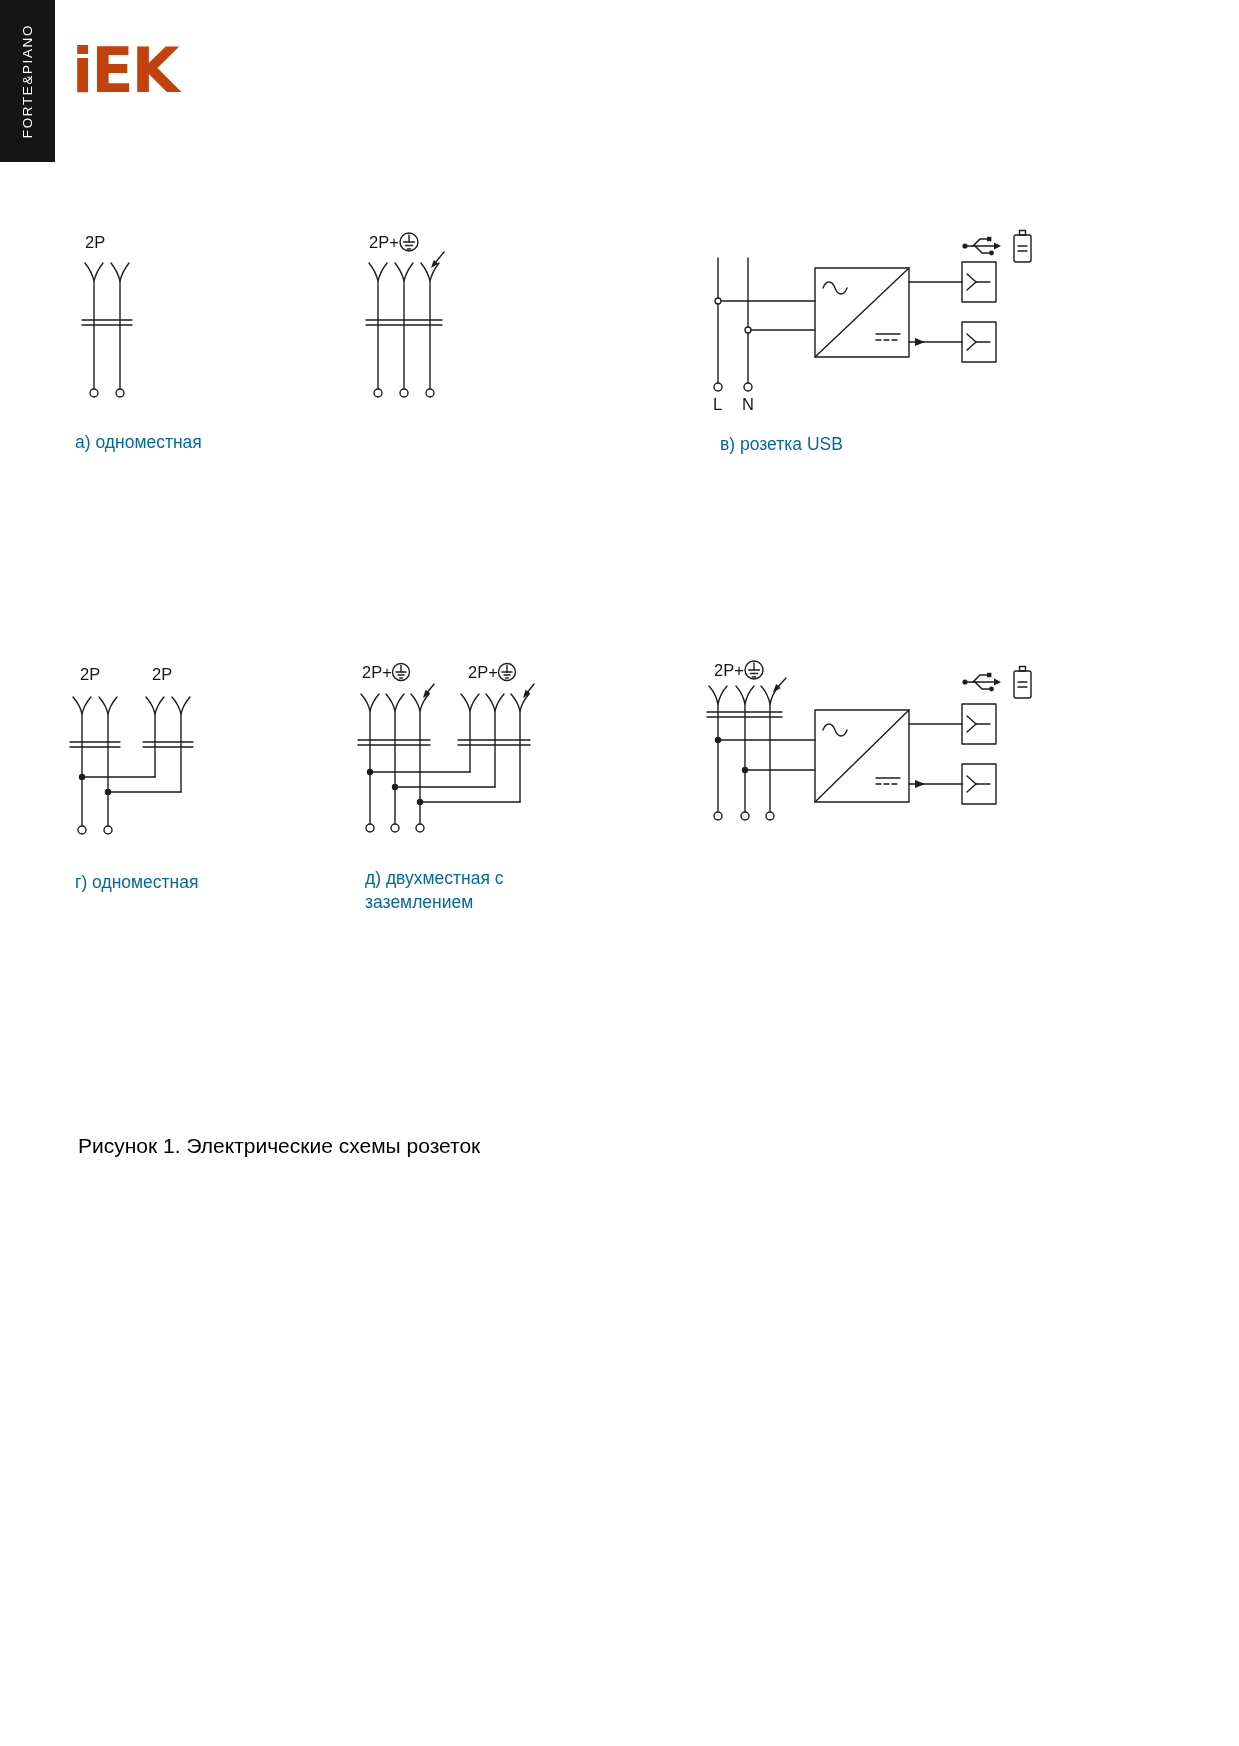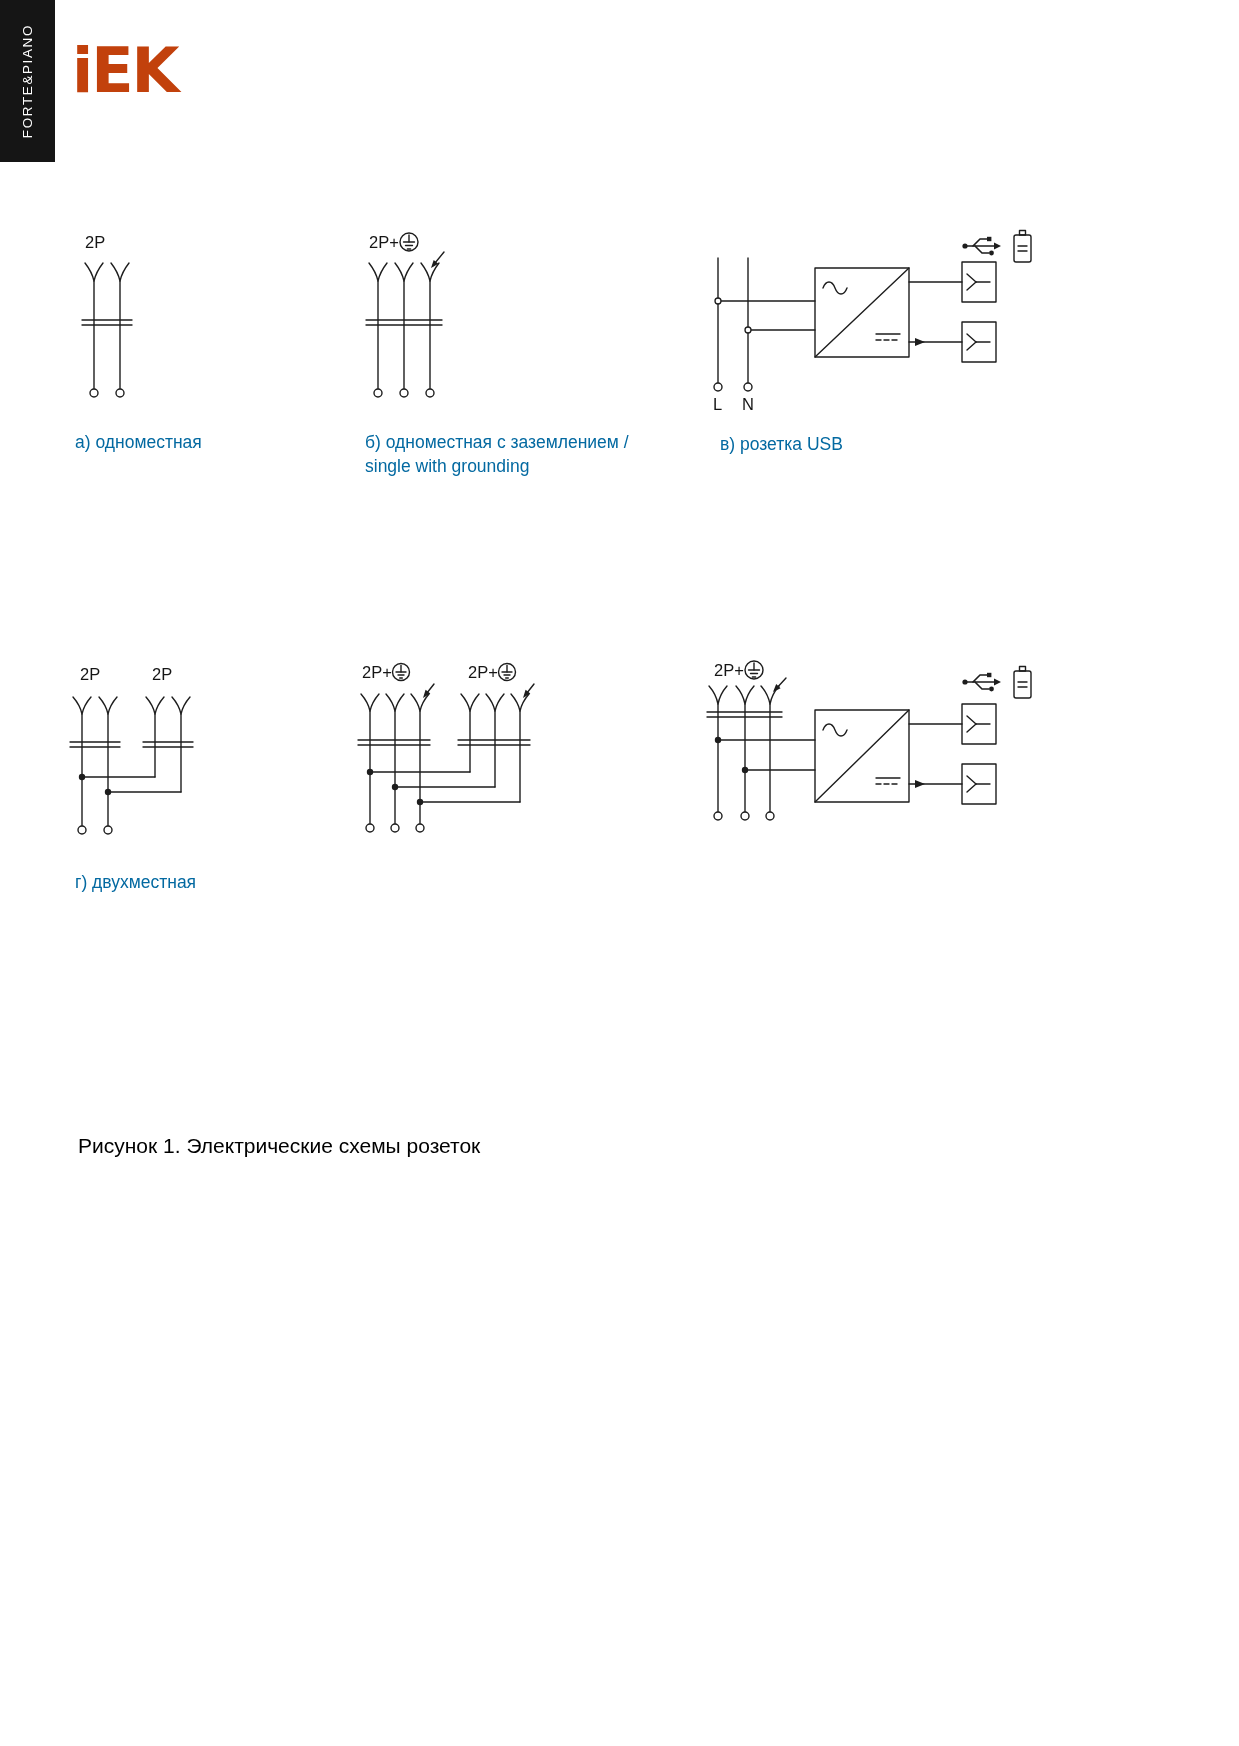--- a/index.html
+++ b/index.html
@@ -85,24 +85,20 @@
       </g>
       <g class="ln">
         <line x1="10" y1="92" x2="86" y2="92"></line>
         <line x1="10" y1="97" x2="86" y2="97"></line>
       </g>
       <circle class="term" cx="22" cy="165" r="4"></circle>
       <circle class="term" cx="48" cy="165" r="4"></circle>
       <circle class="term" cx="74" cy="165" r="4"></circle>
     </svg>
   </div>
-  <div class="caption" style="left:365px; top:430px; width:330px;">
-    <div>б) одноместная с заземлением /</div>
-    <div>single with grounding</div>
-  </div>
 
   <div class="diagram" style="left:706px; top:226px;">
     <svg width="335" height="192" viewBox="0 0 335 192">
       <g class="ln">
         <line x1="12" y1="32" x2="12" y2="157"></line>
         <line x1="42" y1="32" x2="42" y2="157"></line>
         <line x1="12" y1="75" x2="109" y2="75"></line>
         <line x1="42" y1="104" x2="109" y2="104"></line>
       </g>
       <circle class="tap" cx="12" cy="75" r="3"></circle>
@@ -187,21 +183,21 @@
         <line x1="115" y1="52" x2="115" y2="130"></line>
         <line x1="16" y1="115" x2="89" y2="115"></line>
         <line x1="42" y1="130" x2="115" y2="130"></line>
       </g>
       <circle class="fillb" cx="16" cy="115" r="3.2"></circle>
       <circle class="fillb" cx="42" cy="130" r="3.2"></circle>
       <circle class="term" cx="16" cy="168" r="4"></circle>
       <circle class="term" cx="42" cy="168" r="4"></circle>
     </svg>
   </div>
-  <div class="caption" style="left:75px; top:870px;">г) двухместная</div>
+  <div class="caption" style="left:75px; top:870px;">г) одноместная</div>
 
   <div class="diagram" style="left:356px; top:660px;">
     <svg width="240" height="190" viewBox="0 0 240 190">
       <text class="svglabel" x="6" y="18">2P+</text>
       <g class="ln">
         <circle cx="45" cy="12" r="8.5"></circle>
         <line x1="45" y1="5.5" x2="45" y2="12"></line>
         <line x1="40" y1="12" x2="50" y2="12"></line>
         <line x1="42" y1="15" x2="48" y2="15"></line>
         <line x1="43.7" y1="18" x2="46.3" y2="18"></line>
@@ -248,20 +244,24 @@
         <line x1="64" y1="142" x2="164" y2="142"></line>
       </g>
       <circle class="fillb" cx="14" cy="112" r="3.2"></circle>
       <circle class="fillb" cx="39" cy="127" r="3.2"></circle>
       <circle class="fillb" cx="64" cy="142" r="3.2"></circle>
       <circle class="term" cx="14" cy="168" r="4"></circle>
       <circle class="term" cx="39" cy="168" r="4"></circle>
       <circle class="term" cx="64" cy="168" r="4"></circle>
     </svg>
   </div>
+  <div class="caption" style="left:365px; top:866px; width:250px;">
+    <div>д) двухместная с</div>
+    <div>заземлением</div>
+  </div>
 
   <div class="diagram" style="left:706px; top:656px;">
     <svg width="335" height="185" viewBox="0 0 335 185">
       <text class="svglabel" x="8" y="20">2P+</text>
       <g class="ln">
         <circle cx="48" cy="14" r="9"></circle>
         <line x1="48" y1="7" x2="48" y2="14"></line>
         <line x1="42.5" y1="14" x2="53.5" y2="14"></line>
         <line x1="44.5" y1="17.5" x2="51.5" y2="17.5"></line>
         <line x1="46.4" y1="21" x2="49.6" y2="21"></line>

